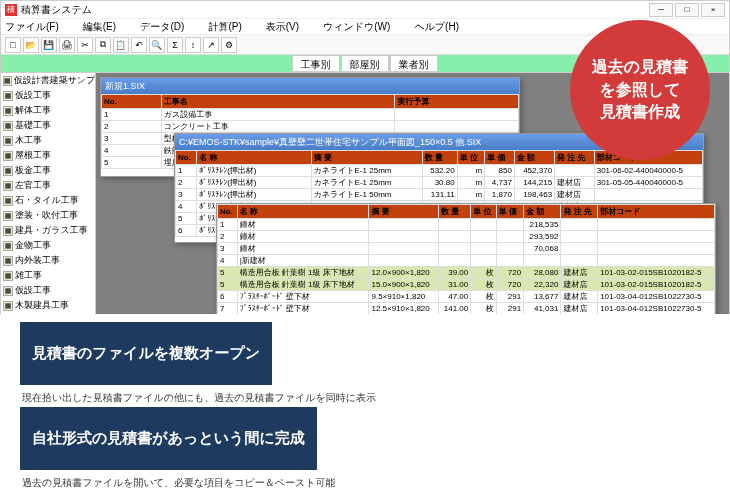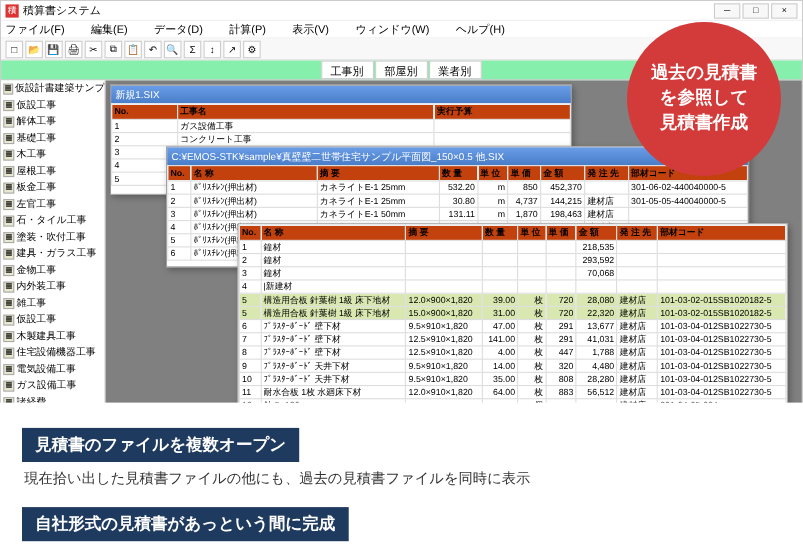--- a/index.html
+++ b/index.html
@@ -25,22 +25,22 @@
 .child-body { flex: 1; overflow: hidden; background: #fff; }
 table { border-collapse: collapse; font-size: 8px; width: 100%; }
 th, td { border: 1px solid #ddd; padding: 0 2px; white-space: nowrap; overflow: hidden; text-align: left; }
 th { background: #c2410c; height: 14px; }
 td { height: 12px; }
 td.num { text-align: right; }
 tr.hl td { background: #d8e8b0; }
 .callout { position: absolute; top: 20px; right: 20px; width: 140px; height: 140px; background: #d33b3b; border-radius: 50%; color: #fff; display: flex; align-items: center; justify-content: center; text-align: center; font-size: 16px; font-weight: bold; line-height: 1.4; z-index: 100; }
 .callout::after { content: ""; position: absolute; bottom: -12px; left: 35px; border: 14px solid transparent; border-top-color: #d33b3b; }
 .features { position: absolute; bottom: 0; left: 0; right: 0; background: #fff; padding: 8px 20px 8px 20px; z-index: 50; }
-.feat-head { background: #1e3a5f; color: #fff; font-size: 15px; font-weight: bold; padding: 6px 12px; display: inline-block; margin-top: 15px; }
-.feat-desc { font-size: 13px; color: #333; padding: 6px 0 2px 2px; }
+.feat-head { background: #1e3a5f; color: #fff; font-size: 15px; font-weight: bold; padding: 22px 12px; display: inline-block; margin-top: 0; }
+.feat-desc { font-size: 10px; color: #333; padding: 6px 0 2px 2px; }
 .statusbar { height: 14px; background: #f0f0f0; border-top: 1px solid #ccc; font-size: 8px; padding: 1px 4px; color: #888; }
 </style>
 </head>
 <body>
 
 <div class="main-window">
   <div class="titlebar">
     <span class="icon">積</span>
     <span>積算書システム</span>
     <span class="spacer"></span>
@@ -197,21 +197,21 @@
                 <tr>
                   <td>5</td>
                   <td>埋戻工事</td>
                   <td></td>
                 </tr>
               </tbody>
             </table>
           </div>
       </div>
 
-      <div class="child-win" style="left:55px;top:60px;width:530px;height:110px;">
+      <div class="child-win" style="left:78px;top:60px;width:530px;height:110px;">
         <div class="child-title">C:¥EMOS-STK¥sample¥真壁壁二世帯住宅サンプル平面図_150×0.5 他.SIX</div>
         <div class="child-body">
             <table id="tbl2">
               <thead>
                 <tr>
                   <th>No.</th>
                   <th>名 称</th>
                   <th>摘 要</th>
                   <th>数 量</th>
                   <th>単 位</th>
@@ -497,13 +497,13 @@
 </div>
 
 <div class="callout">
   <div>
     <span>過去の見積書</span><br>
     <span>を参照して</span><br>
     <span>見積書作成</span>
   </div>
 </div>
 
-<div class="features" id="features"><div class="feat-head">見積書のファイルを複数オープン</div><div class="feat-desc">現在拾い出した見積書ファイルの他にも、過去の見積書ファイルを同時に表示</div><div class="feat-head">自社形式の見積書があっという間に完成</div></div>
+<div class="features" id="features"><div class="feat-head">見積書のファイルを複数オープン</div><div class="feat-desc">現在拾い出した見積書ファイルの他にも、過去の見積書ファイルを同時に表示</div><div class="feat-head">自社形式の見積書があっという間に完成</div><div class="feat-desc">過去の見積書ファイルを開いて、必要な項目をコピー＆ペースト可能</div></div>
 
 </body></html>

